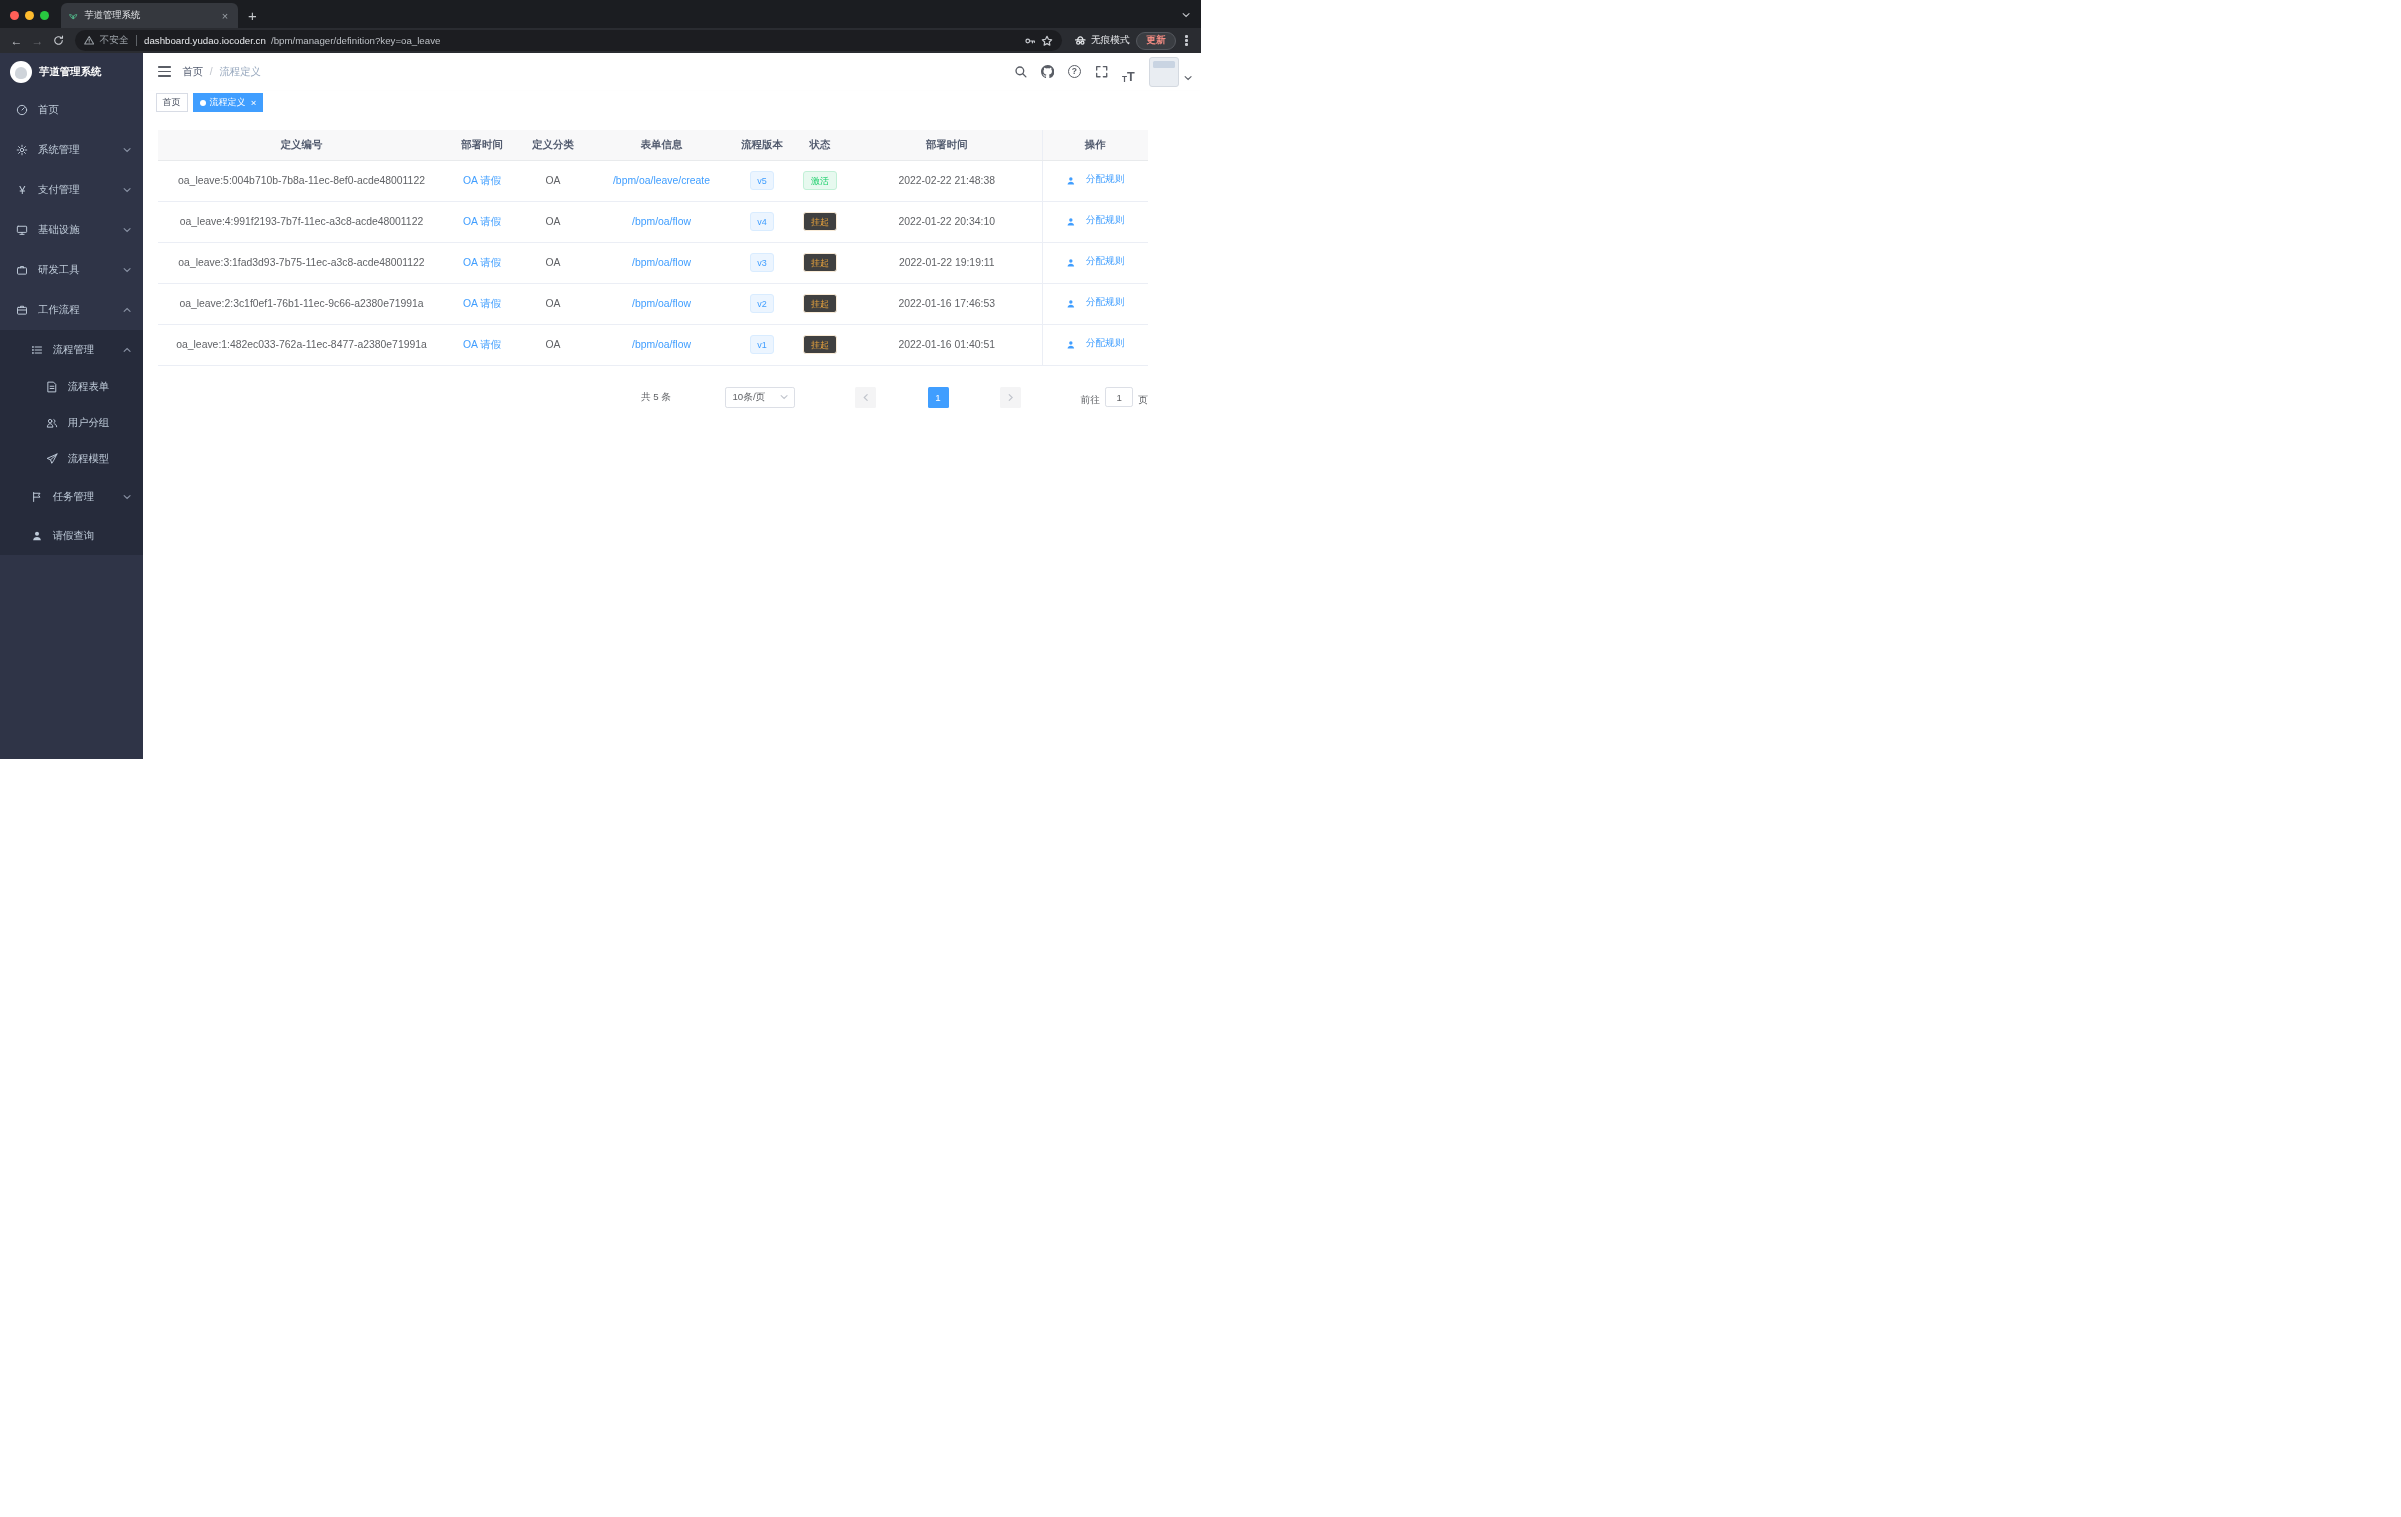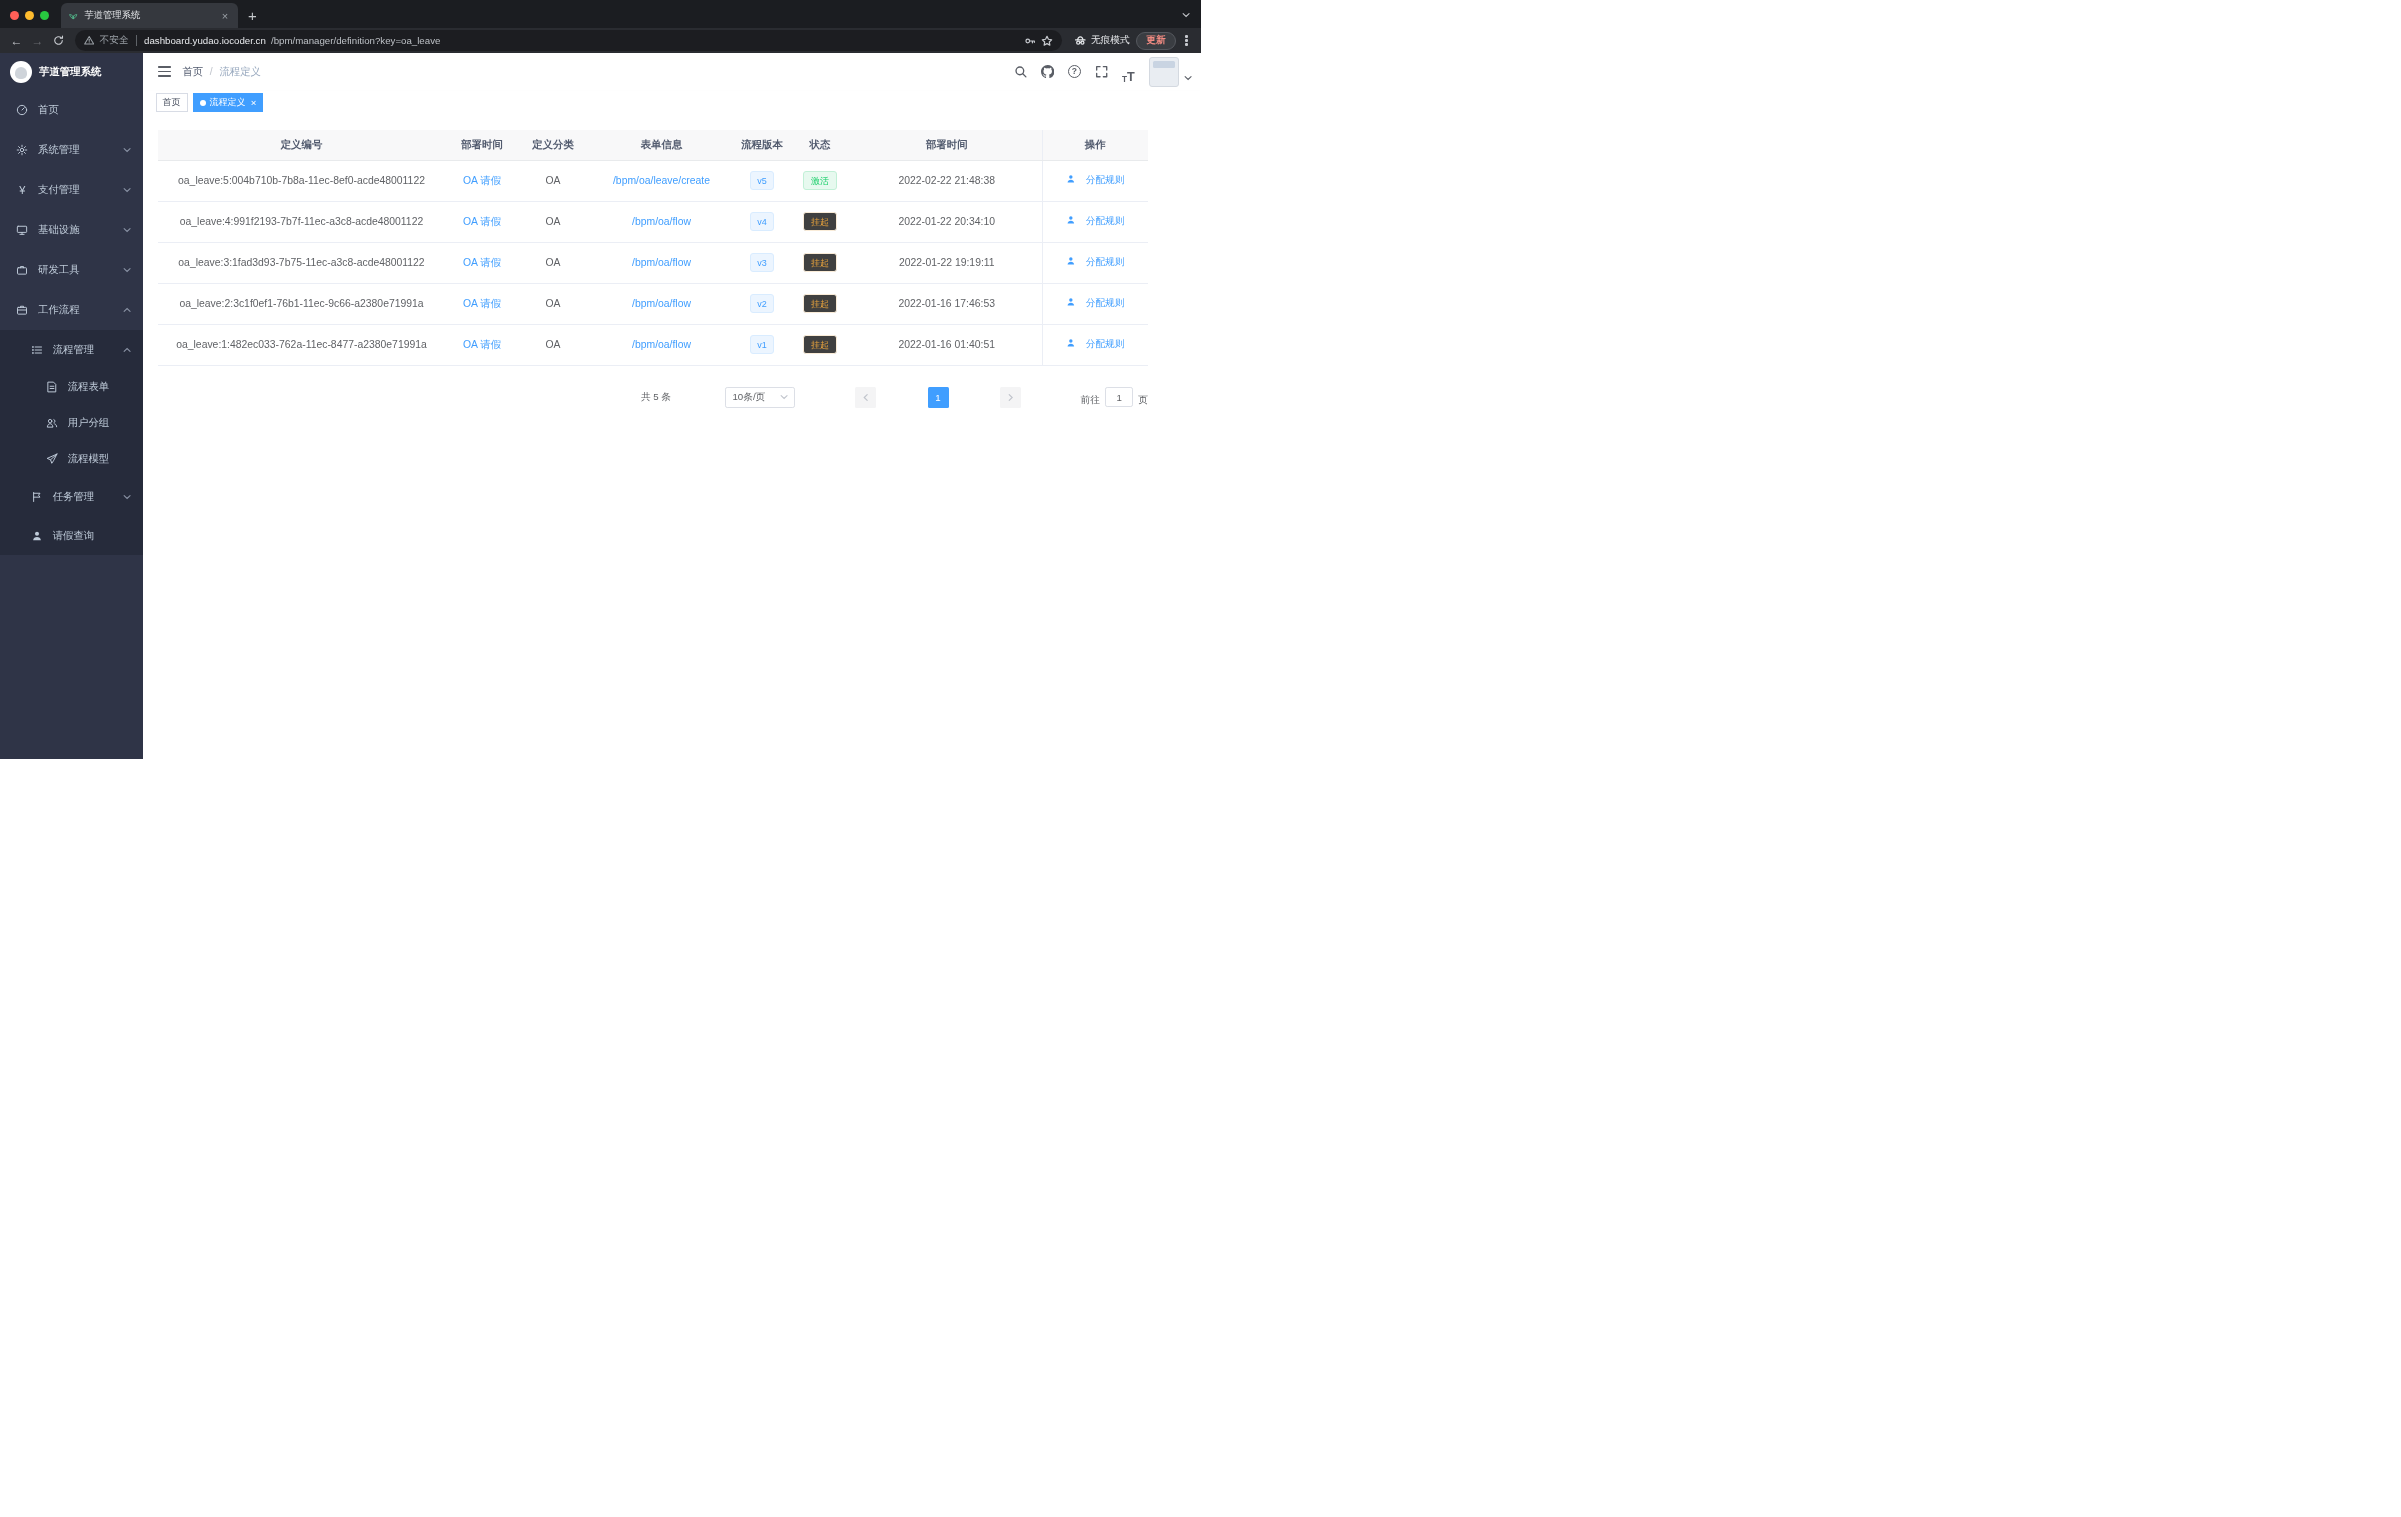--- a/index.html
+++ b/index.html
@@ -100,21 +100,21 @@
   table.def { border-collapse:collapse; table-layout:fixed; width:990px; font-size:10.4px; color:#606266; }
   table.def thead th { background:#f8f8f9; color:#515a6e; font-weight:bold; height:30px;
     text-align:center; border-bottom:0.7px solid #e8eaec; }
   table.def tbody td { height:41px; text-align:center; border-bottom:0.7px solid #ebeef5; }
   .col-action { border-left:0.7px solid #ebeef5; }
   .blink { color:#409eff; cursor:pointer; }
   .tagc { display:inline-block; padding:2.2px 6.7px; font-size:9px; border-radius:3px; line-height:12px; }
   .tag-version { background:#ecf5ff; border:0.7px solid #d9ecff; color:#409eff; cursor:pointer;}
   .tag-success { background:#e7f9ef; border:0.7px solid #c2f0d7; color:#13ce66; }
   .tag-warning { background:#404040; border:0.7px solid #faecd8; color:#e6a23c; }
-  .action-link { color:#409eff; font-size:9.7px; display:inline-flex; align-items:flex-start; gap:10px; cursor:pointer;}
+  .action-link { color:#409eff; font-size:9.7px; display:inline-flex; align-items:flex-end; gap:10px; cursor:pointer;}
   .picon { width:9.7px; height:9.7px; fill:#409eff; }
 
   
   .pager { width:990px; margin-top:21px; display:flex; justify-content:flex-end; align-items:center;
     font-size:9.7px; color:#606266;gap:44px; }
   .ptotal { margin-right:10.4px; }
   .psize { width:70px; height:21px; border:0.7px solid #dcdfe6; border-radius:2.2px; display:flex;
     align-items:center; justify-content:space-between; padding:0 6px; margin-right:12px; cursor:pointer;
     color:#606266; background:#fff;}
   .pbtn { min-width:21px; height:21px; border-radius:1.5px; background:#f4f4f5; margin:0 3.7px;

